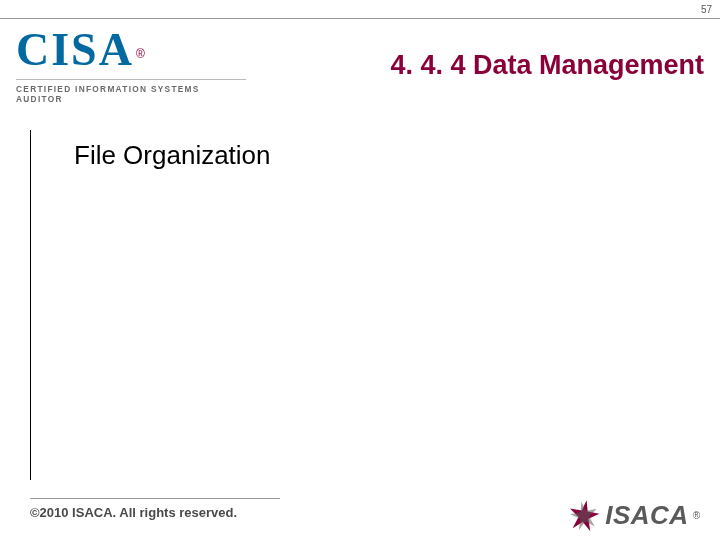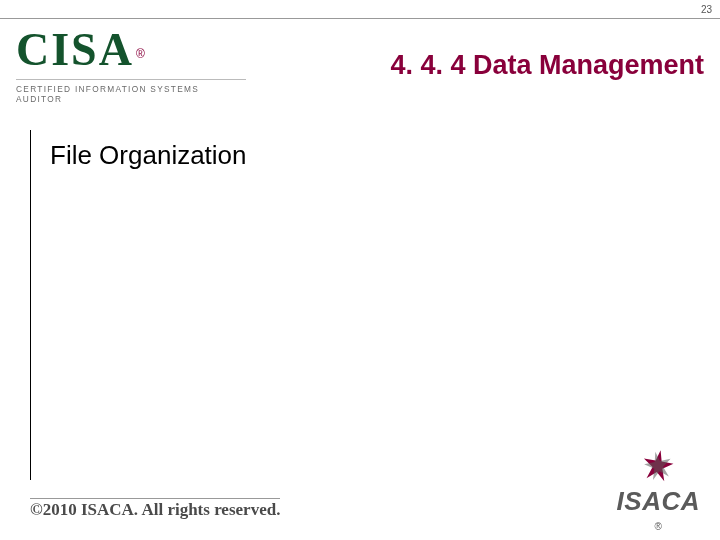--- a/index.html
+++ b/index.html
@@ -34,40 +34,41 @@
       display: flex;
       align-items: center;
     }
     .cisa-logo {
       width: 230px;
     }
     .cisa-word {
       font-family: Georgia, 'Times New Roman', serif;
       font-size: 46px;
       font-weight: 700;
-      color: #14532d;
+      color: #0369a1;
       letter-spacing: 2px;
       line-height: 1;
       position: relative;
       display: inline-block;
     }
     .cisa-reg {
       font-size: 12px;
       vertical-align: super;
       margin-left: 2px;
       color: #89003b;
     }
     .cisa-sub {
       margin-top: 6px;
       border-top: 1px solid #bbb;
       padding-top: 4px;
       font-size: 8.3px;
       letter-spacing: 1.3px;
       color: #6a6a6a;
       font-family: Arial, sans-serif;
+      font-weight: bold;
     }
     .title {
       flex: 1;
       text-align: right;
       padding-left: 74px;
       font-size: 27px;
       font-weight: 700;
       color: #89003b;
     }
     .content-divider {
@@ -82,20 +83,21 @@
       position: absolute;
       top: 140px;
       left: 50px;
       right: 40px;
     }
     .subhead {
       font-size: 26px;
       font-weight: 400;
       color: #000;
       margin-bottom: 22px;
+      margin-left: 24px;
     }
     ul.bullets {
       list-style: none;
       padding-left: 6px;
     }
     ul.bullets li {
       font-size: 21px;
       color: #000;
       margin-bottom: 16px;
       position: relative;
@@ -119,33 +121,31 @@
       top: 14px;
       left: 30px;
       width: 250px;
       height: 1px;
       background: #999;
     }
     .copyright {
       position: absolute;
       bottom: 20px;
       left: 30px;
-      font-size: 17px;
+      font-size: 13px;
       color: #4a4a4a;
       font-weight: 600;
-      font-family: Liberation Serif, serif;
     }
     .isaca-logo {
       position: absolute;
       right: 20px;
       bottom: 8px;
       display: flex;
       align-items: center;
       gap: 4px;
-      flex-direction: column;
     }
     .isaca-star {
       width: 34px;
       height: 34px;
       position: relative;
     }
     .isaca-text {
       font-family: Arial, sans-serif;
       font-size: 26px;
       font-weight: 700;
@@ -155,21 +155,21 @@
     }
     .isaca-reg {
       font-size: 10px;
       vertical-align: top;
       color: #5a5a5a;
     }
   </style>
 </head>
 <body>
 
-<div class="page-number">23</div>
+<div class="page-number">57</div>
 <div class="top-rule"></div>
 
 <div class="header">
   <div class="cisa-logo">
     <div>
       <span class="cisa-word">CISA</span><span class="cisa-reg">®</span>
     </div>
     <div class="cisa-sub">CERTIFIED INFORMATION SYSTEMS AUDITOR</div>
   </div>
   <div class="title">4. 4. 4 Data Management</div>

